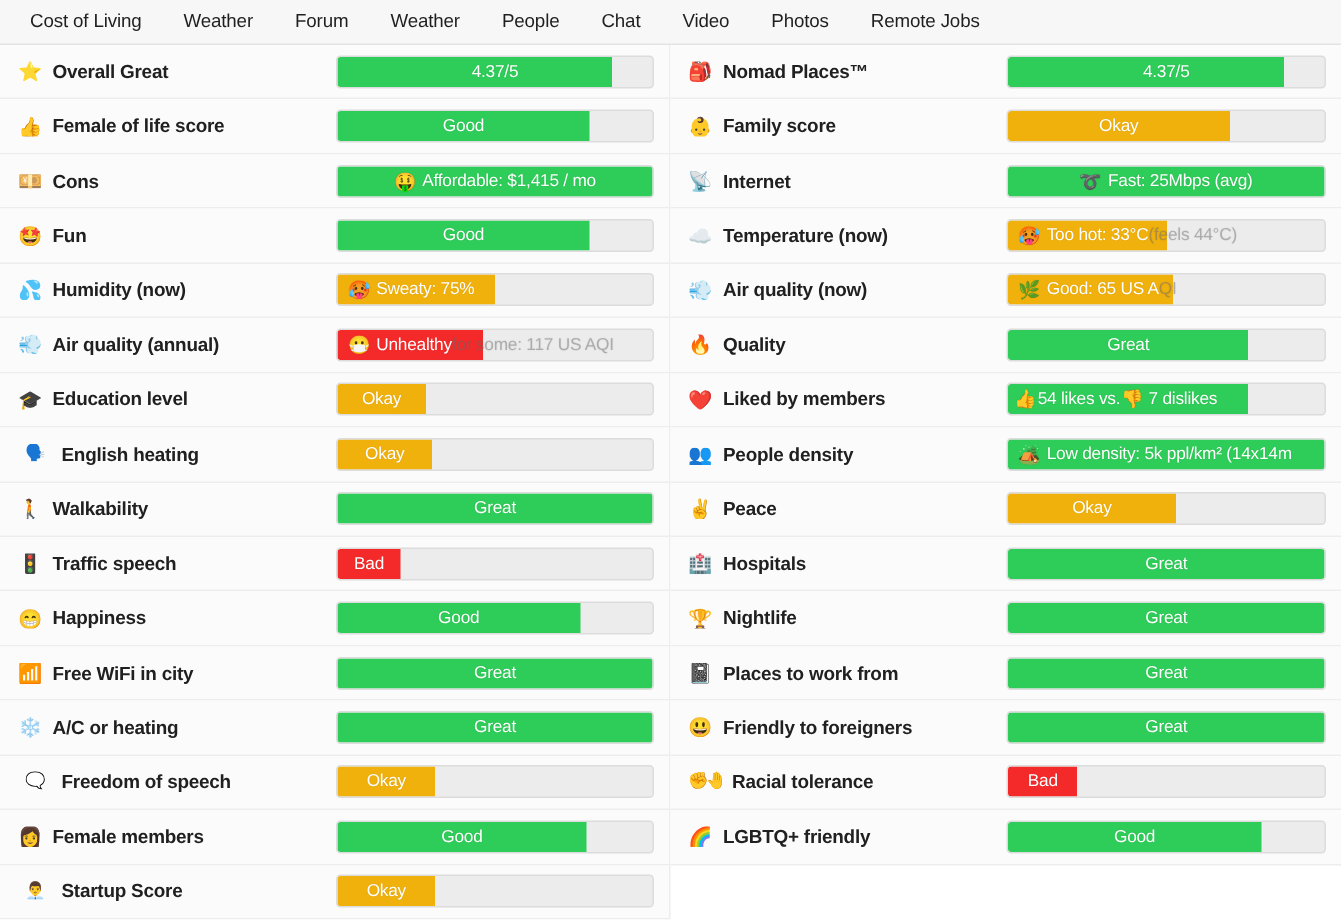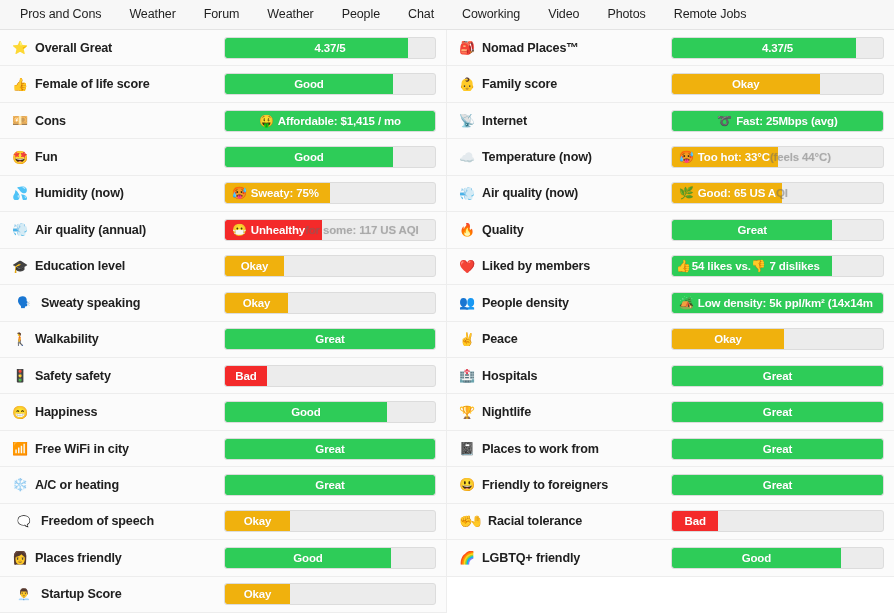--- a/index.html
+++ b/index.html
@@ -99,21 +99,21 @@
   .bar-fill.orange { background: #f0b10d; }
   .bar-fill.red    { background: #f42a2a; }
 
   .bar-text {
     position: absolute;
     top: 0; bottom: 0;
     display: flex;
     align-items: center;
     justify-content: center;
     font-size: 11.5px;
-    font-weight: 700;
+    font-weight: 400;
     color: #ffffff;
     white-space: nowrap;
     letter-spacing: -0.15px;
     text-shadow: 0 0 1px rgba(0,0,0,0.12);
     pointer-events: none;
   }
   
   .bar-text.in-fill { left: 0; right: auto; justify-content: center; }
   
   .bar-text.from-left {
@@ -127,27 +127,26 @@
   .bar-text .tail { color: rgba(120,120,120,0.45); }
   .bar-text .em { margin-right: 4px; font-size: 12px; }
   .bar-text .em2 { margin: 0 3px 0 1px; font-size: 12px; }
 </style>
 </head>
 <body>
 
 <div id="app">
 
   <div class="navbar" id="navbar">
-      <div class="nav-item">Pros and Cons</div>
+      <div class="nav-item">Cost of Living</div>
       <div class="nav-item">Weather</div>
       <div class="nav-item">Forum</div>
       <div class="nav-item">Weather</div>
       <div class="nav-item">People</div>
       <div class="nav-item">Chat</div>
-      <div class="nav-item">Coworking</div>
       <div class="nav-item">Video</div>
       <div class="nav-item">Photos</div>
       <div class="nav-item">Remote Jobs</div>
     </div>
 
   <div class="columns">
     <div class="col left" id="col-left">
         <div class="row">
           <div class="label">
             <span class="emoji">⭐</span>
@@ -214,41 +213,41 @@
             <span>Education level</span>
           </div>
           <div class="bar-wrap">
             <div class="bar-fill orange" style="width: 28%;"></div>
             <div class="bar-text in-fill" style="width: 28%;">Okay</div>
           </div>
         </div>
         <div class="row">
           <div class="label">
             <span class="emoji dual">🗣️</span>
-            <span>Sweaty speaking</span>
+            <span>English heating</span>
           </div>
           <div class="bar-wrap">
             <div class="bar-fill orange" style="width: 30%;"></div>
             <div class="bar-text in-fill" style="width: 30%;">Okay</div>
           </div>
         </div>
         <div class="row">
           <div class="label">
             <span class="emoji">🚶</span>
             <span>Walkability</span>
           </div>
           <div class="bar-wrap">
             <div class="bar-fill green full" style="width: 100%;"></div>
             <div class="bar-text centered-all">Great</div>
           </div>
         </div>
         <div class="row">
           <div class="label">
             <span class="emoji">🚦</span>
-            <span>Safety safety</span>
+            <span>Traffic speech</span>
           </div>
           <div class="bar-wrap">
             <div class="bar-fill red" style="width: 20%;"></div>
             <div class="bar-text in-fill" style="width: 20%;">Bad</div>
           </div>
         </div>
         <div class="row">
           <div class="label">
             <span class="emoji">😁</span>
             <span>Happiness</span>
@@ -284,21 +283,21 @@
             <span>Freedom of speech</span>
           </div>
           <div class="bar-wrap">
             <div class="bar-fill orange" style="width: 31%;"></div>
             <div class="bar-text in-fill" style="width: 31%;">Okay</div>
           </div>
         </div>
         <div class="row">
           <div class="label">
             <span class="emoji">👩</span>
-            <span>Places friendly</span>
+            <span>Female members</span>
           </div>
           <div class="bar-wrap">
             <div class="bar-fill green" style="width: 79%;"></div>
             <div class="bar-text in-fill" style="width: 79%;">Good</div>
           </div>
         </div>
         <div class="row">
           <div class="label">
             <span class="emoji dual">👨‍💼</span>
             <span>Startup Score</span>

